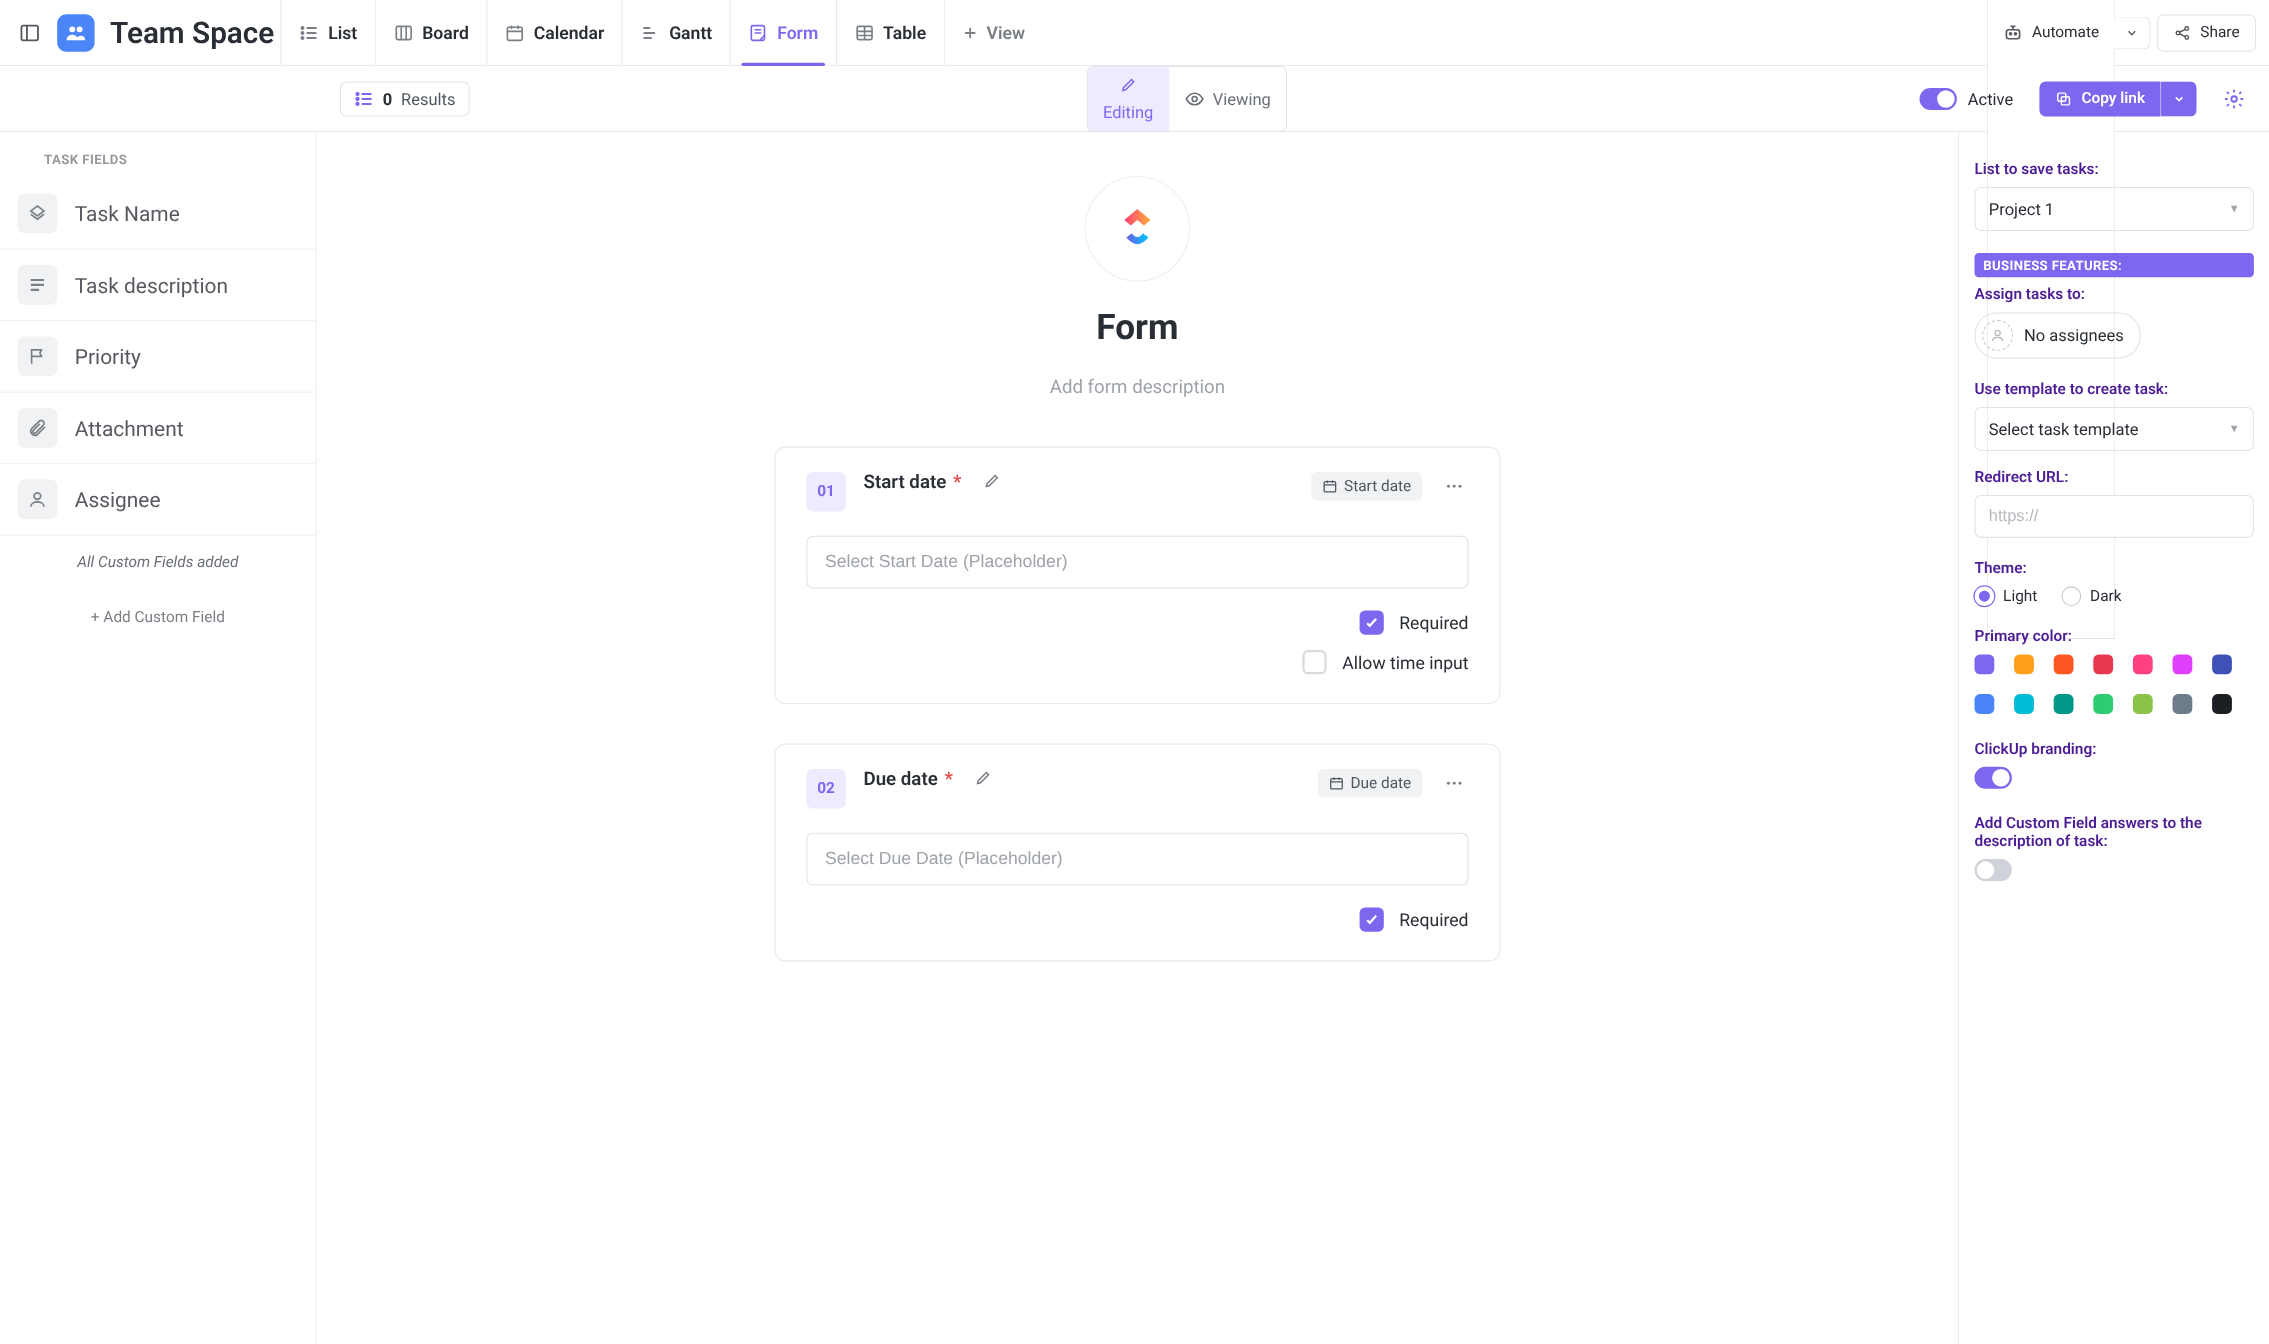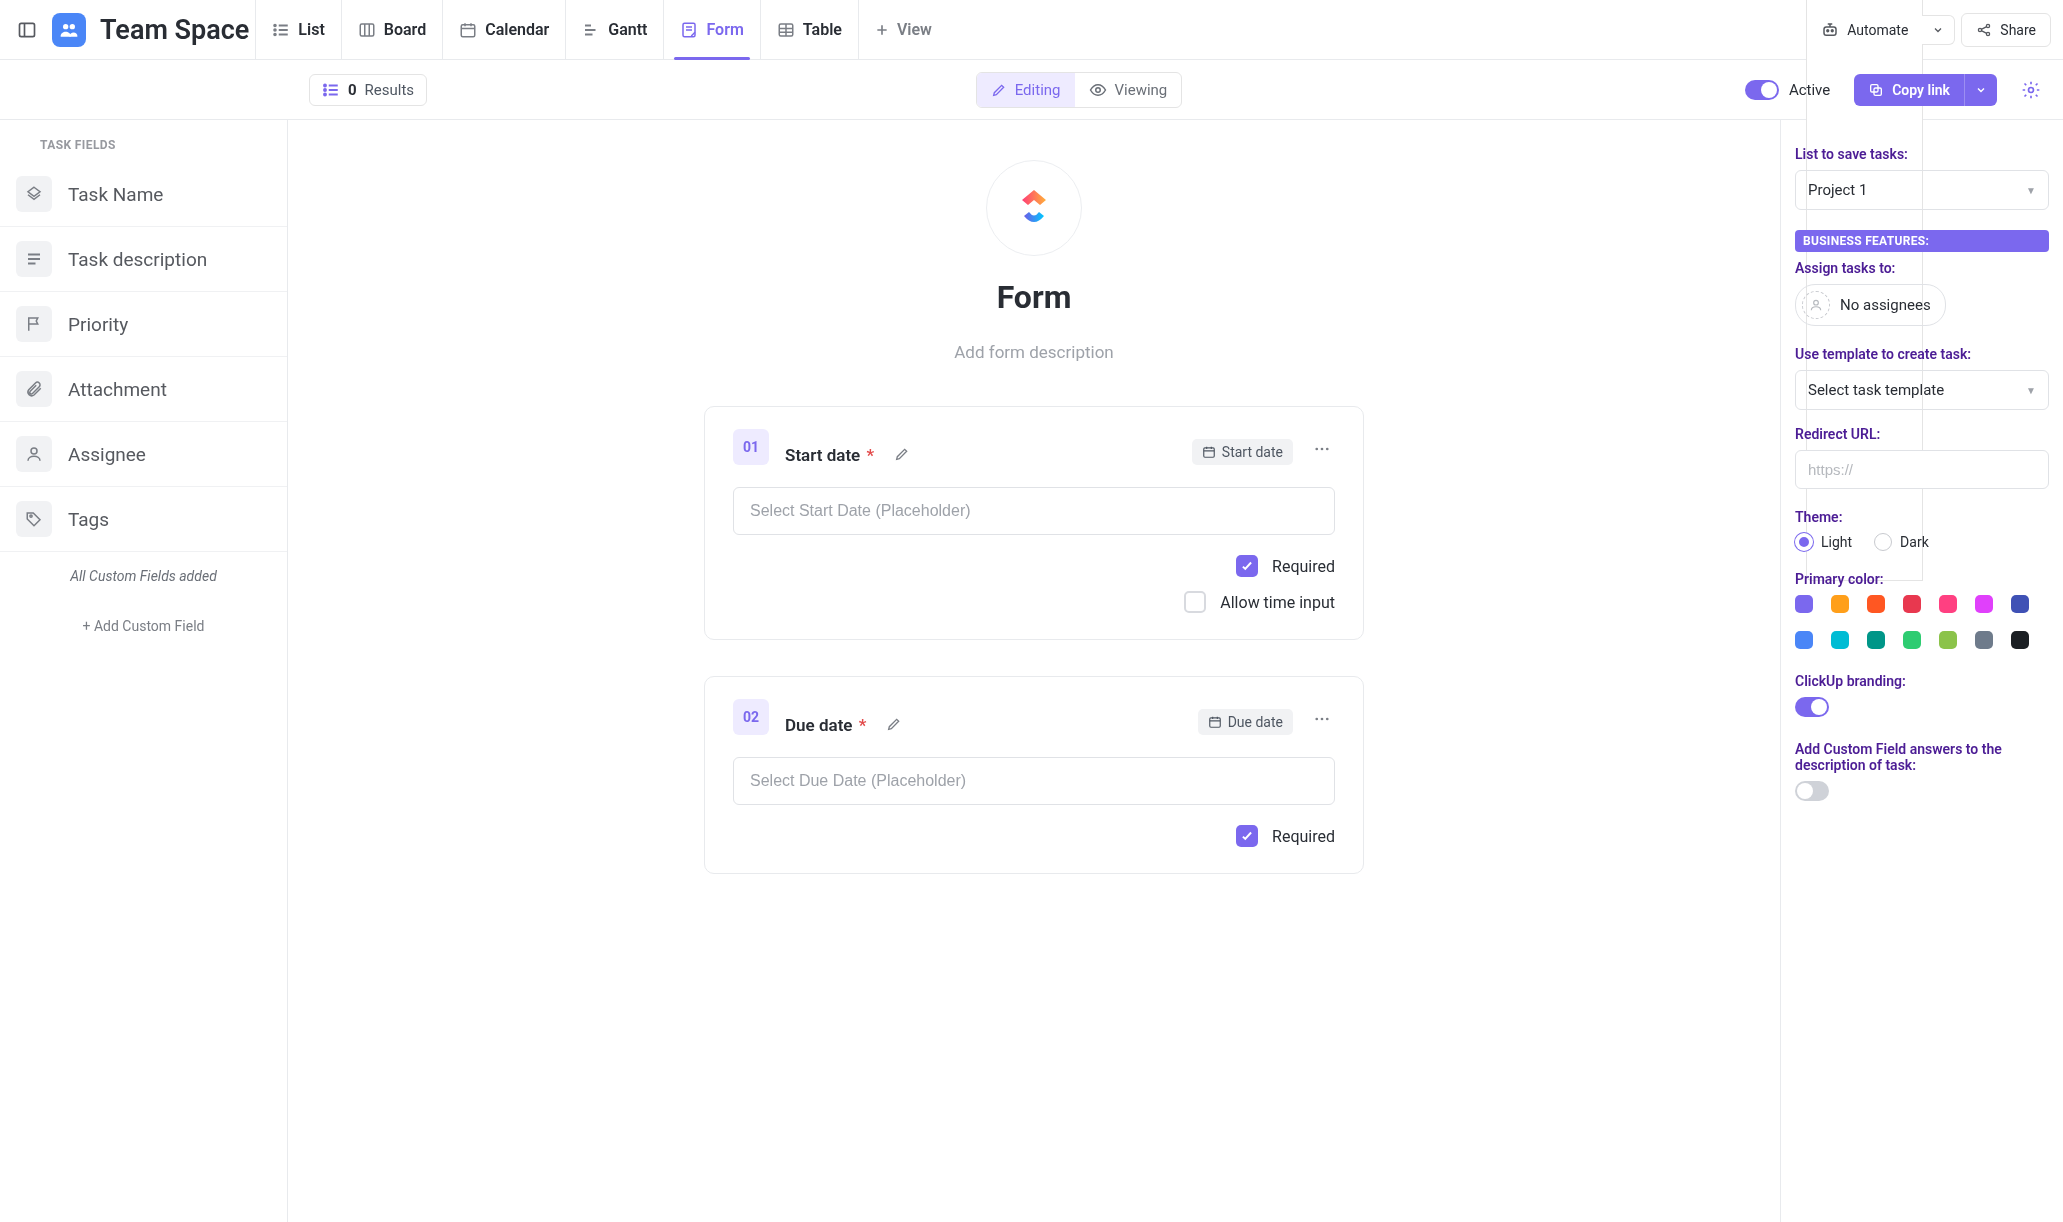--- a/index.html
+++ b/index.html
@@ -110,20 +110,21 @@
   .toggle-group .seg {
     display: flex; align-items: center; gap: 8px;
     padding: 8px 14px;
     font-size: 15px;
     cursor: pointer;
     color: #6a6f77;
   }
   .toggle-group .seg.active {
     background: #eeebff;
     color: #7b68ee;
+    flex-direction: column;
   }
   .active-switch-wrap { display: flex; align-items: center; gap: 10px; margin: 0 14px; }
   .switch {
     width: 34px; height: 20px; border-radius: 10px; background: #7b68ee; position: relative; cursor: pointer;
   }
   .switch.off { background: #cfd2d8; }
   .switch .knob {
     width: 16px; height: 16px; border-radius: 50%; background: #fff;
     position: absolute; top: 2px; right: 2px;
   }
@@ -226,21 +227,21 @@
     font-size: 17px;
     margin-bottom: 44px;
   }
   .form-card {
     border: 1px solid #e8eaed;
     border-radius: 10px;
     padding: 22px 28px 26px;
     margin-bottom: 36px;
   }
   .fc-header {
-    display: flex; align-items: flex-end; gap: 16px;
+    display: flex; align-items: flex-start; gap: 16px;
     margin-bottom: 22px;
   }
   .fc-num {
     width: 36px; height: 36px;
     border-radius: 6px;
     background: #eeebff;
     color: #7b68ee;
     font-weight: 700;
     display: flex; align-items: center; justify-content: center;
   }
@@ -534,29 +535,20 @@
       <span class="label">Attachment</span>
     </div>
     <div class="field-item">
       <div class="ibox">
           <svg width="18" height="18" viewBox="0 0 24 24" fill="none" stroke="currentColor" stroke-width="2">
             <circle cx="12" cy="8" r="4"></circle>
             <path d="M4 21c0-4 4-6 8-6s8 2 8 6"></path>
           </svg>
         </div>
       <span class="label">Assignee</span>
-    </div>
-    <div class="field-item">
-      <div class="ibox">
-          <svg width="18" height="18" viewBox="0 0 24 24" fill="none" stroke="currentColor" stroke-width="2">
-            <path d="M20 13l-8 8-9-9V4h8z"></path>
-            <circle cx="8" cy="8" r="1.5"></circle>
-          </svg>
-        </div>
-      <span class="label">Tags</span>
     </div>
 
     <div class="custom-empty">All Custom Fields added</div>
     <div class="add-custom-btn">+ Add Custom Field</div>
   </div>
 
   <div class="canvas">
     <div class="canvas-inner">
       <div class="logo-circle">
         <svg width="48" height="48" viewBox="0 0 48 48">

